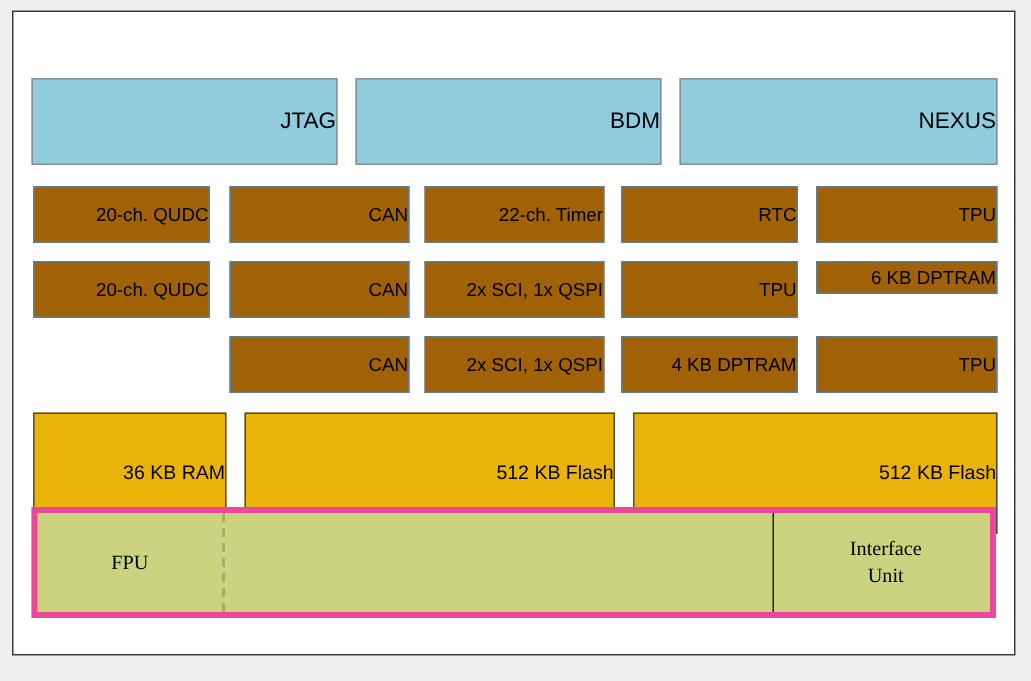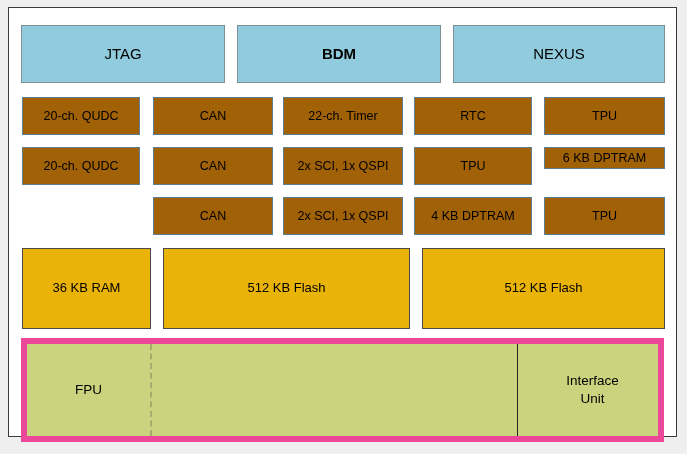--- a/index.html
+++ b/index.html
@@ -28,25 +28,26 @@
     height: 430px;
     background: #ffffff;
     border: 1px solid #3a3a3a;
     box-sizing: border-box;
   }
   .block {
     position: absolute;
     box-sizing: border-box;
     display: flex;
     align-items: center;
-    justify-content: center;
+    justify-content: flex-end;
     text-align: center;
     color: #000000;
     line-height: 1.15;
     white-space: pre-line;
+    margin-top: 27px;
   }
   
   .blk-debug {
     background: #90ccdd;
     border: 1px solid #7f8f95;
     font-size: 15px;
   }
   
   .blk-periph {
     background: #a16207;
@@ -58,24 +59,25 @@
     background: #eab308;
     border: 1px solid #4a4a4a;
     font-size: 13px;
   }
   
   #core-row {
     position: absolute;
     left: 21px;
     top: 338px;
     width: 643px;
-    height: 104px;
+    height: 74px;
     background: #ccd37e;
-    border: 6px solid #ec4899;
+    border: 4px solid #ec4899;
     box-sizing: border-box;
+    font-family: Liberation Serif, serif;
   }
   .core-cell {
     position: absolute;
     top: 0;
     height: 100%;
     display: flex;
     align-items: center;
     justify-content: center;
     text-align: center;
     font-size: 13.5px;
@@ -99,21 +101,21 @@
 </head>
 <body>
 
 <div id="page">
 
   <div id="chip-frame">
 
     <div class="block blk-debug" style="left:12px; top:17px; width:204px; height:58px;">
       <span>JTAG</span>
     </div>
-    <div class="block blk-debug" style="left:228px; top:17px; width:204px; height:58px;font-weight:bold;">
+    <div class="block blk-debug" style="left:228px; top:17px; width:204px; height:58px;">
       <span>BDM</span>
     </div>
     <div class="block blk-debug" style="left:444px; top:17px; width:212px; height:58px;">
       <span>NEXUS</span>
     </div>
 
     <div class="block blk-periph" style="left:13px; top:89px; width:118px; height:38px;">
       <span>20-ch. QUDC</span>
     </div>
     <div class="block blk-periph" style="left:144px; top:89px; width:120px; height:38px;">

